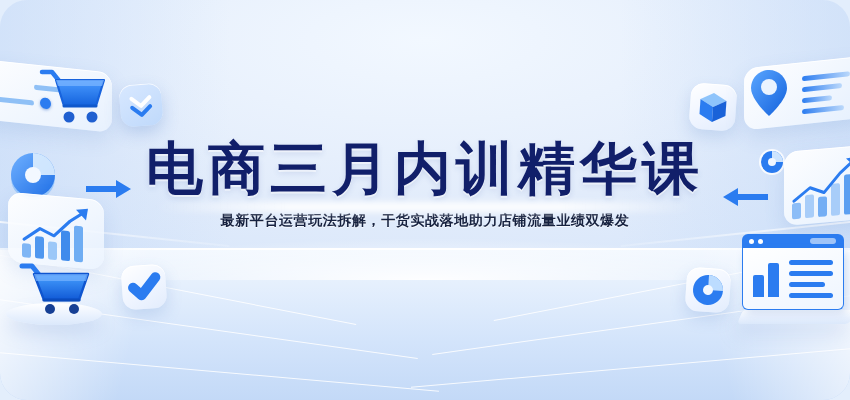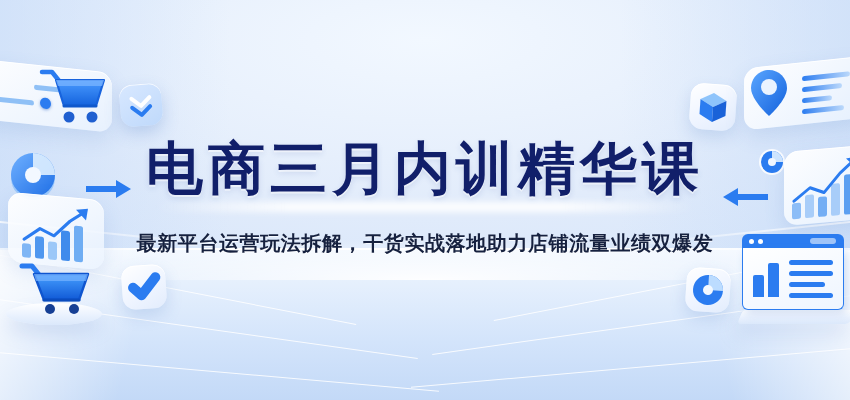--- a/index.html
+++ b/index.html
@@ -9,20 +9,21 @@
     background:#e3eefc;
   }
 
   
   .banner{
     position:relative;
     width:850px; height:400px;
     overflow:hidden;
     background:
       radial-gradient(120% 90% at 50% 10%, #f2f8ff 0%, #e2ecfb 45%, #d6e5fa 75%, #cfe0f8 100%);
+    border-radius: 27px;
   }
 
   
   .vignette-l,.vignette-r{
     position:absolute; top:0; bottom:0; width:230px;
     pointer-events:none; z-index:1;
   }
   .vignette-l{left:0;  background:linear-gradient(90deg, rgba(196,218,248,.55) 0%, rgba(196,218,248,0) 100%);}
   .vignette-r{right:0; background:linear-gradient(270deg, rgba(196,218,248,.55) 0%, rgba(196,218,248,0) 100%);}
 
@@ -70,22 +71,21 @@
     line-height:1.08;
     text-shadow:0 2px 0 rgba(255,255,255,.55), 0 3px 6px rgba(40,70,150,.14);
     white-space:nowrap;
   }
   .title-underline{
     width:540px; height:10px; margin:2px auto 0;
     background:linear-gradient(90deg, rgba(255,255,255,0), rgba(255,255,255,.9) 25%, rgba(255,255,255,.9) 75%, rgba(255,255,255,0));
     filter:blur(3px);
   }
   .subtitle{
-    margin-top:18px;
-    font-size:20px; font-weight:700; letter-spacing:.6px;
+    font-size:14px; font-weight:700; letter-spacing:.6px;
     color:#16213f;
     white-space:nowrap;
     text-shadow:0 1px 0 rgba(255,255,255,.7);
   }
 
   
   .deco{ position:absolute; z-index:10; }
   .card-glass{
     background:linear-gradient(145deg, rgba(255,255,255,.96), rgba(234,243,255,.82));
     border-radius:14px;

